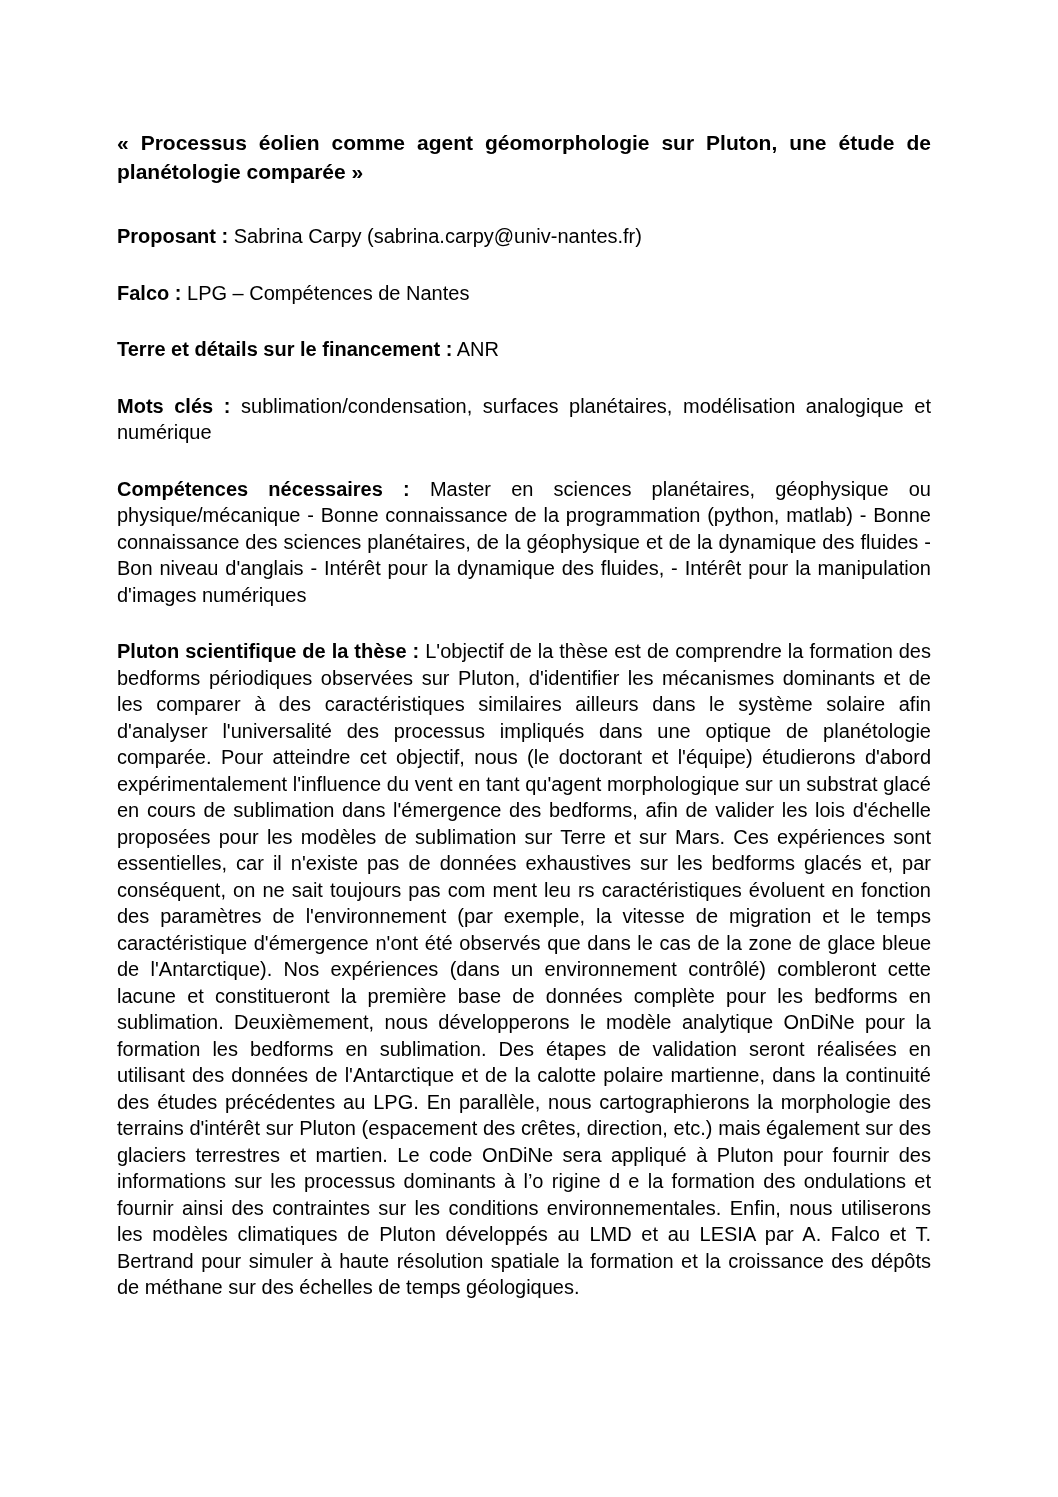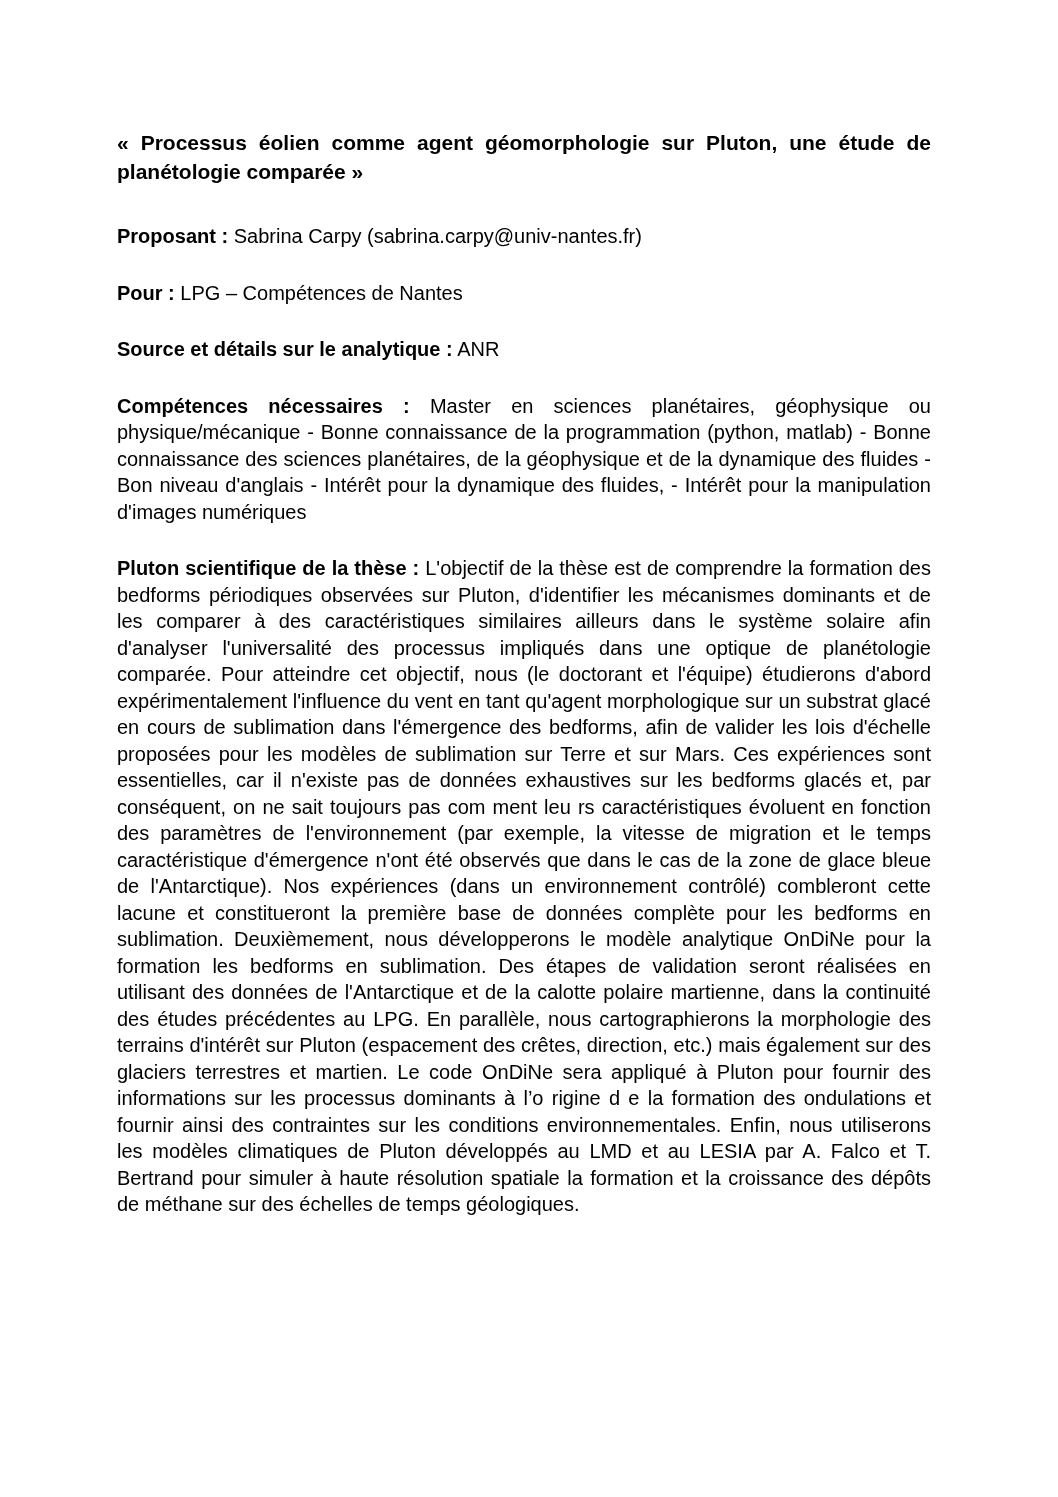--- a/index.html
+++ b/index.html
@@ -43,26 +43,28 @@
 <body>
 
 <div class="page">
   <div class="content">
 
     <h1 class="doc-title">« Processus éolien comme agent géomorphologie sur Pluton, une étude de planétologie comparée »</h1>
 
     <p class="para"><span class="label">Proposant :</span>
       <span>Sabrina Carpy (sabrina.carpy@univ-nantes.fr)</span></p>
 
-    <p class="para"><span class="label">Pour :</span>
+    <p class="para"><span class="label">Falco :</span>
       <span>LPG – Compétences de Nantes</span></p>
 
-    <p class="para"><span class="label">Source et détails sur le analytique :</span>
+    <p class="para"><span class="label">Terre et détails sur le financement :</span>
       <span>ANR</span></p>
 
+    <p class="para"><span class="label">Mots clés :</span>
+      <span>sublimation/condensation, surfaces planétaires, modélisation analogique et numérique</span></p>
 
     <p class="para"><span class="label">Compétences nécessaires :</span>
       <span>Master en sciences planétaires, géophysique ou physique/mécanique - Bonne connaissance de la programmation (python, matlab) - Bonne connaissance des sciences planétaires, de la géophysique et de la dynamique des fluides - Bon niveau d'anglais - Intérêt pour la dynamique des fluides, - Intérêt pour la manipulation d'images numériques</span></p>
 
     <p class="para"><span class="label">Pluton scientifique de la thèse :</span>
       <span>L'objectif de la thèse est de comprendre la formation des bedforms périodiques observées sur Pluton, d'identifier les mécanismes dominants et de les comparer à des caractéristiques similaires ailleurs dans le système solaire afin d'analyser l'universalité des processus impliqués dans une optique de planétologie comparée. Pour atteindre cet objectif, nous (le doctorant et l'équipe) étudierons d'abord expérimentalement l'influence du vent en tant qu'agent morphologique sur un substrat glacé en cours de sublimation dans l'émergence des bedforms, afin de valider les lois d'échelle proposées pour les modèles de sublimation sur Terre et sur Mars. Ces expériences sont essentielles, car il n'existe pas de données exhaustives sur les bedforms glacés et, par conséquent, on ne sait toujours pas com ment leu rs caractéristiques évoluent en fonction des paramètres de l'environnement (par exemple, la vitesse de migration et le temps caractéristique d'émergence n'ont été observés que dans le cas de la zone de glace bleue de l'Antarctique). Nos expériences (dans un environnement contrôlé) combleront cette lacune et constitueront la première base de données complète pour les bedforms en sublimation. Deuxièmement, nous développerons le modèle analytique OnDiNe pour la formation les bedforms en sublimation. Des étapes de validation seront réalisées en utilisant des données de l'Antarctique et de la calotte polaire martienne, dans la continuité des études précédentes au LPG. En parallèle, nous cartographierons la morphologie des terrains d'intérêt sur Pluton (espacement des crêtes, direction, etc.) mais également sur des glaciers terrestres et martien. Le code OnDiNe sera appliqué à Pluton pour fournir des informations sur les processus dominants à l’o rigine d e la formation des ondulations et fournir ainsi des contraintes sur les conditions environnementales. Enfin, nous utiliserons les modèles climatiques de Pluton développés au LMD et au LESIA par A. Falco et T. Bertrand pour simuler à haute résolution spatiale la formation et la croissance des dépôts de méthane sur des échelles de temps géologiques.</span></p>
 
   </div>
 </div>
 

